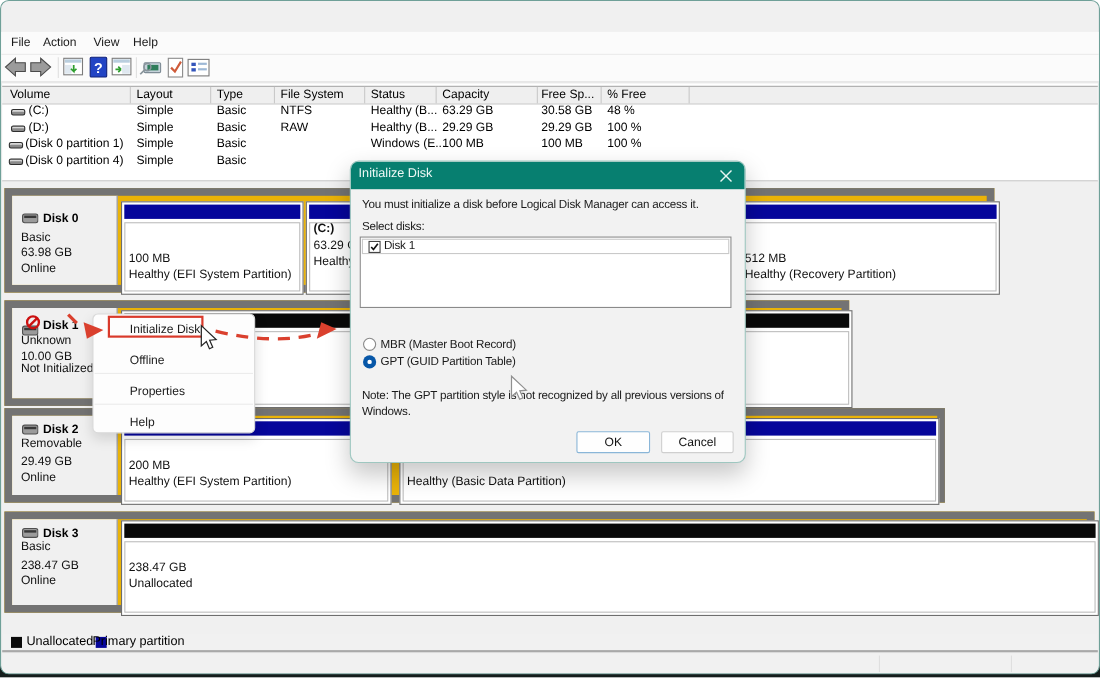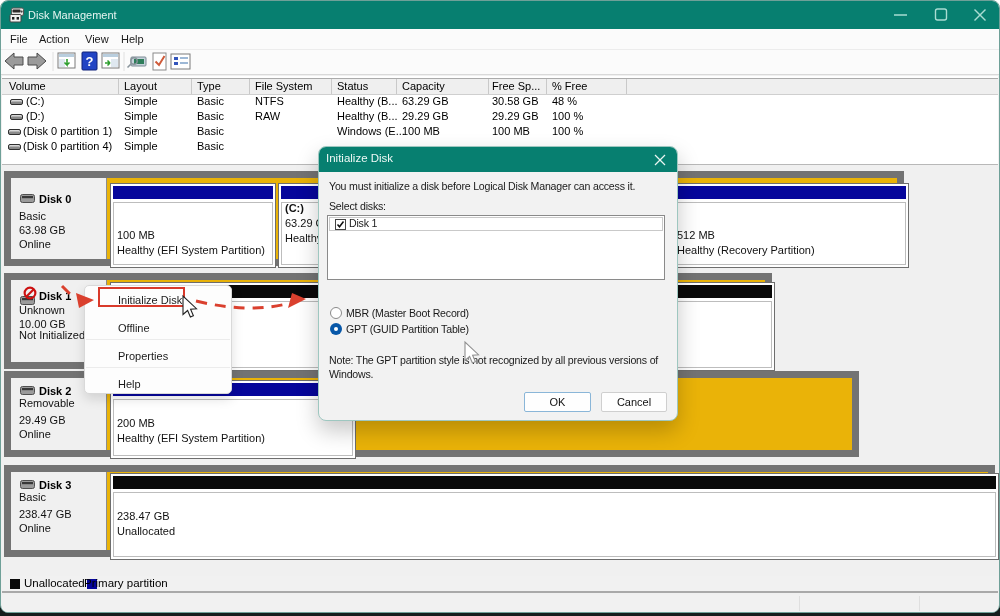--- a/index.html
+++ b/index.html
@@ -51,39 +51,20 @@
   
   .redbox { position:absolute; left:98px; top:287px; width:87px; height:20px; border:2px solid #d93a2b; }
   svg.overlay { position:absolute; left:0; top:0; width:1000px; height:616px; pointer-events:none; }
 </style>
 </head>
 <body>
 <div id="stage">
   <div id="darkbase"></div>
   <div id="win">
 
-    <div class="titlebar">
-      <svg style="position:absolute;left:8px;top:6px" width="16" height="16" viewBox="0 0 16 16">
-        <rect x="2.5" y="1" width="12" height="7.5" rx="1.5" fill="#e8e6e4" stroke="#555" stroke-width="1"></rect>
-        <rect x="3.5" y="2.6" width="8" height="3" rx="0.8" fill="#2e2a2a"></rect>
-        <circle cx="12.6" cy="4.6" r="1.1" fill="#444"></circle>
-        <rect x="1" y="7.5" width="11" height="7.5" rx="1" fill="#f2f1f0" stroke="#444" stroke-width="1"></rect>
-        <rect x="3" y="10" width="2.4" height="2.6" fill="#1d1d1d"></rect>
-        <rect x="7.6" y="10" width="2.4" height="2.6" fill="#1d1d1d"></rect>
-      </svg>
-      <div class="titletxt">Disk Management</div>
-      <svg style="position:absolute;left:887px;top:0" width="113" height="28" viewBox="0 0 113 28">
-        <g stroke="#a9dcd2" stroke-width="1.4" fill="none">
-          <line x1="6" y1="14" x2="19" y2="14"></line>
-          <rect x="47.5" y="8" width="11" height="11" rx="2"></rect>
-          <line x1="86.5" y1="8.5" x2="97.5" y2="19.5"></line>
-          <line x1="97.5" y1="8.5" x2="86.5" y2="19.5"></line>
-        </g>
-      </svg>
-    </div>
 
     <div class="menubar">
       <span style="left:9px">File</span>
       <span style="left:38px">Action</span>
       <span style="left:84px">View</span>
       <span style="left:120px">Help</span>
     </div>
 
     <div class="toolbar">
       <svg width="996" height="24" viewBox="0 0 996 24" style="position:absolute;left:0;top:0">
@@ -244,20 +225,26 @@
           <div class="l1" style="top:19px">Removable</div>
           <div class="l1" style="top:36px">29.49 GB</div>
           <div class="l1" style="top:50px">Online</div>
         </div>
         <div class="part" style="left:99px;top:2px;width:246px;height:79px">
           <div class="pbar navy"></div>
           <div class="pbody"></div>
           <div class="ptxt" style="top:36px">200 MB</div>
           <div class="ptxt" style="top:51px">Healthy (EFI System Partition)</div>
         </div>
+        <div class="part" style="left:352px;top:2px;width:491px;height:79px">
+          <div class="pbar navy"></div>
+          <div class="pbody"></div>
+          <div class="ptxt" style="top:21px">29.29 GB RAW</div>
+          <div class="ptxt" style="top:51px">Healthy (Basic Data Partition)</div>
+        </div>
       </div>
 
       <div class="band" style="left:2px;top:300px;width:991px;height:92px">
         <div class="blabel">
           <svg class="dicon" style="top:7px" viewBox="0 0 15 11">
               <rect x="0.5" y="1.5" width="14" height="8" rx="2" fill="#9b9b9b" stroke="#4f4f4f"></rect>
               <rect x="2" y="3" width="11" height="2.2" fill="#383838"></rect>
             </svg>
           <div class="bname" style="top:7px">Disk 3</div>
           <div class="l1" style="top:19px">Basic</div>

